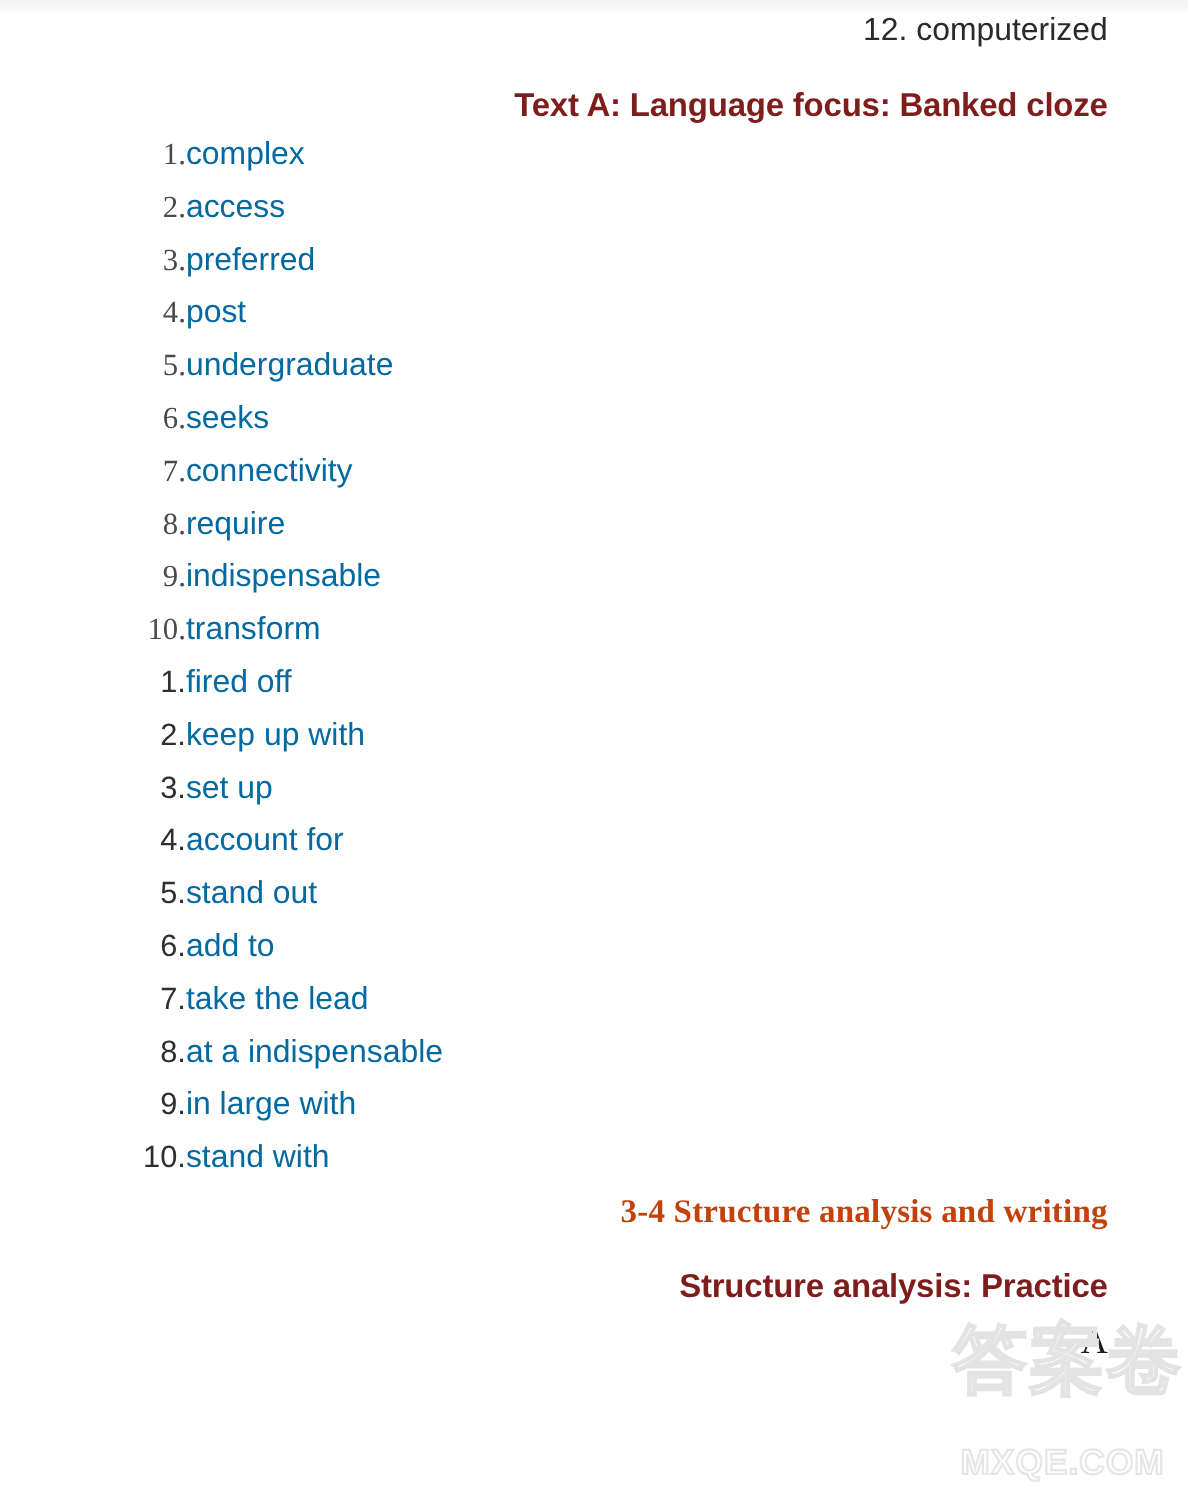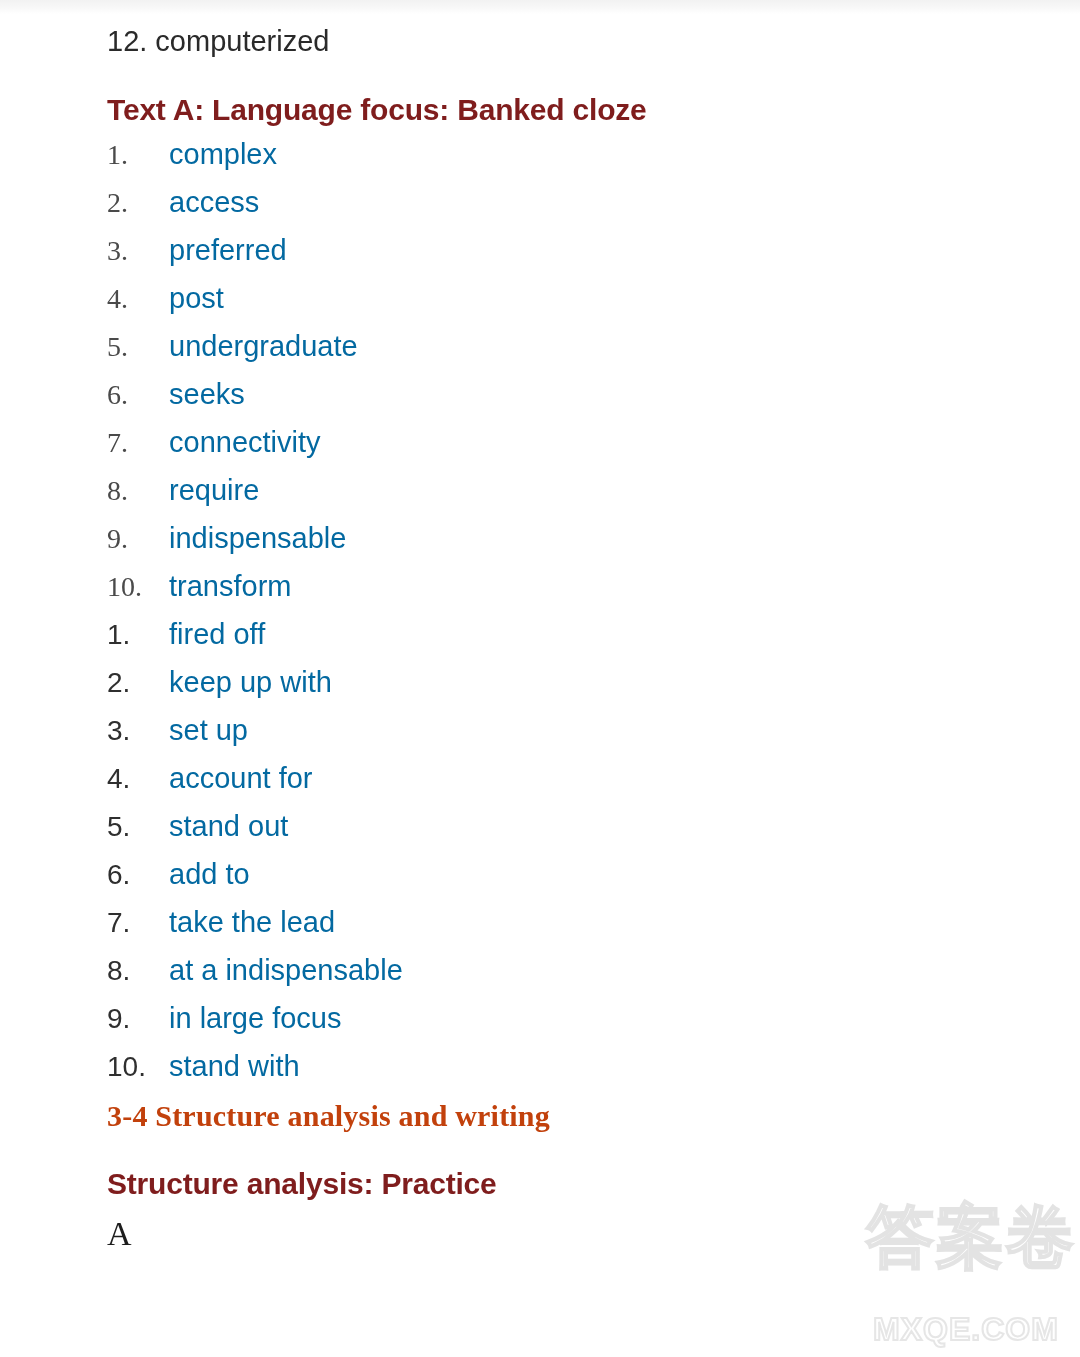--- a/index.html
+++ b/index.html
@@ -31,22 +31,23 @@
     position: absolute;
     top: 0; left: 0;
     width: 1080px;
     height: 1357px;
     padding: 0;
   }
 
   .content {
     position: absolute;
     left: 107px;
-    top: 18px;
+    top: 4px;
     width: 900px;
+    text-align: right;
   }
 
   
   .heading-sans {
     font-family: "Liberation Sans", sans-serif;
     font-weight: bold;
     font-size: 30px;
     line-height: 40px;
     letter-spacing: -0.2px;
     color: #7f1d1d;
@@ -239,21 +240,21 @@
       <li>
         <span class="num">7.</span>
         <span class="word">take the lead</span>
       </li>
       <li>
         <span class="num">8.</span>
         <span class="word">at a indispensable</span>
       </li>
       <li>
         <span class="num">9.</span>
-        <span class="word">in large focus</span>
+        <span class="word">in large with</span>
       </li>
       <li>
         <span class="num">10.</span>
         <span class="word">stand with</span>
       </li>
     </ul>
 
     <div class="heading-serif tight-heading">3-4 Structure analysis and writing</div>
 
     <div class="heading-sans gap-before-heading">Structure analysis: Practice</div>

